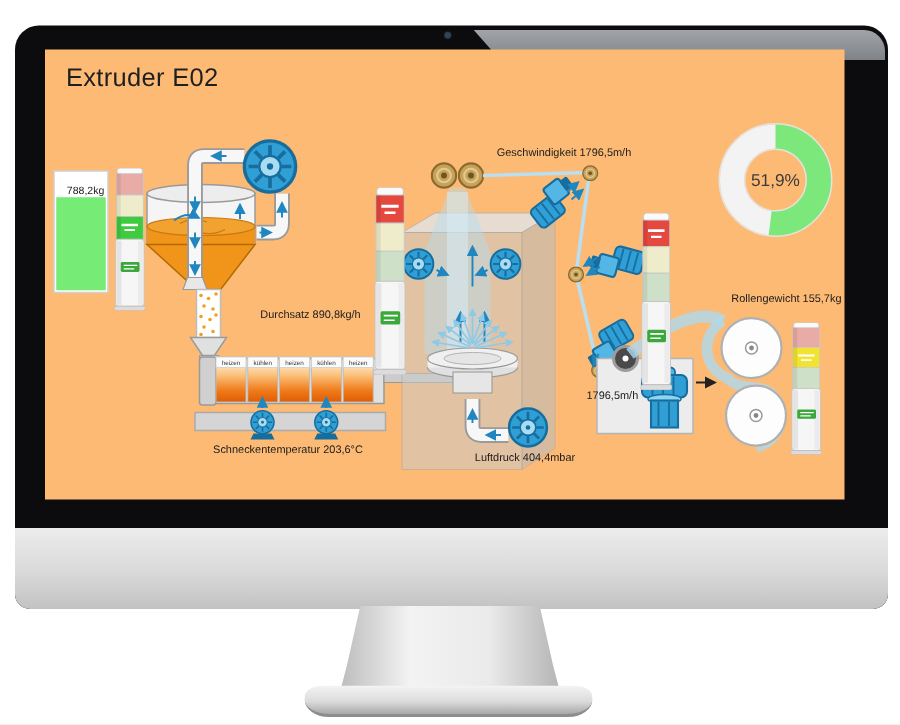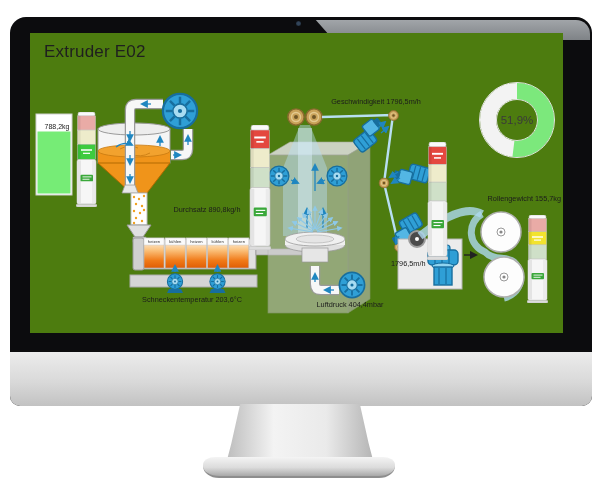--- a/index.html
+++ b/index.html
@@ -7,21 +7,21 @@
          font-family:"Liberation Sans",sans-serif;}
   
   .monitor-body{position:absolute;left:10px;top:17px;width:582px;height:389px;
                 background:#0c0c0e;border-radius:16px 16px 10px 10px;}
   .bezel-highlight{position:absolute;top:3px;left:49%;right:2px;height:20px;
                    background:linear-gradient(180deg,#a9adb1,#85898d);
                    clip-path:polygon(7% 0,100% 0,100% 100%,13% 100%);
                    border-top-right-radius:14px;opacity:.95;}
   .webcam{position:absolute;left:286px;top:4px;width:5px;height:5px;border-radius:50%;
           background:#33455a;box-shadow:0 0 1px #000 inset;}
-  .screen{position:absolute;left:20px;top:16px;width:533px;height:300px;background:#4d7c0f;}
+  .screen{position:absolute;left:20px;top:16px;width:533px;height:300px;background:#fdba74;}
   .chin{position:absolute;left:0;top:335px;width:582px;height:54px;
         background:linear-gradient(180deg,#ececec,#d9d9d9 55%,#c2c2c2);
         border-radius:0 0 10px 10px;}
   .neck{position:absolute;left:227px;top:404px;width:146px;height:56px;
         background:linear-gradient(90deg,#bdbdbd,#f3f3f3 32%,#eaeaea 68%,#b5b5b5);
         clip-path:polygon(9% 0,91% 0,97% 70%,100% 100%,0 100%,3% 70%);}
   .base{position:absolute;left:203px;top:457px;width:192px;height:19px;
         background:linear-gradient(180deg,#f4f4f4,#dcdcdc 55%,#a8a8a8);
         border-radius:12px 12px 16px 16px / 8px 8px 12px 12px;
         border-bottom:2px solid #8d8d8d;}

